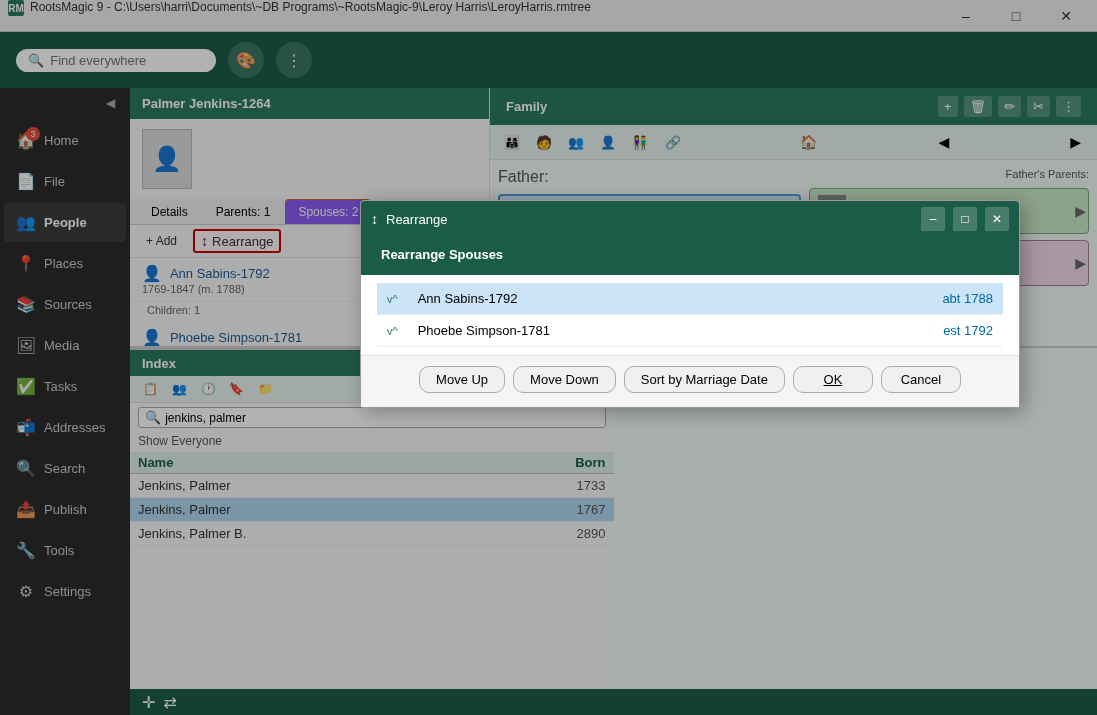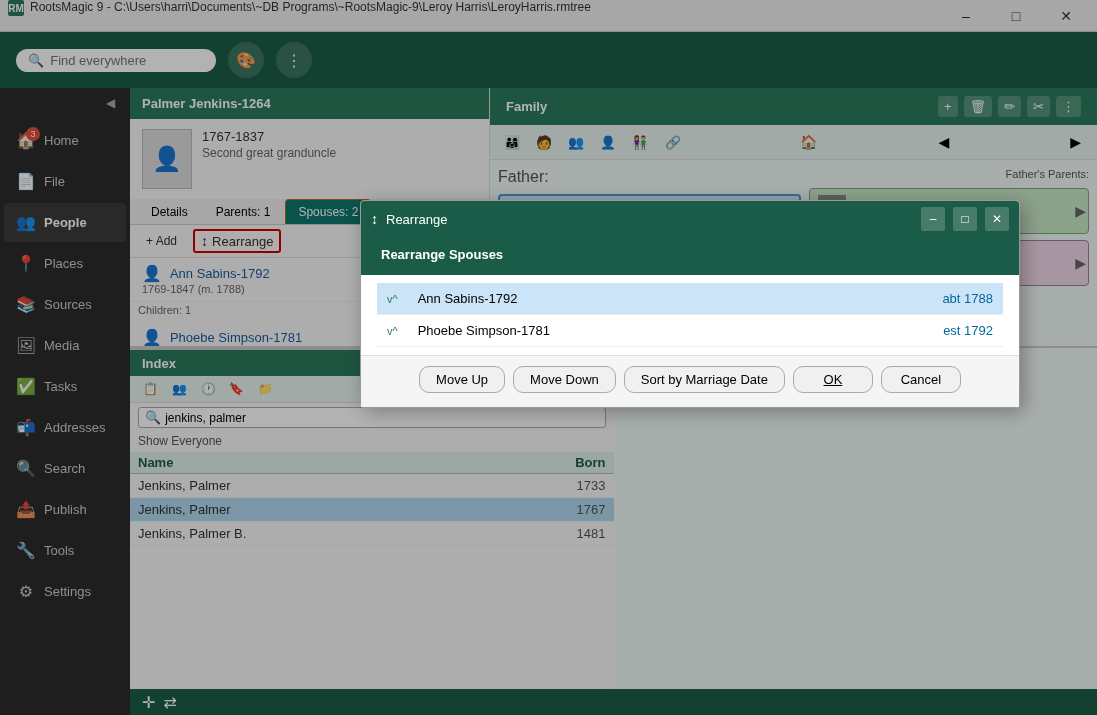--- a/index.html
+++ b/index.html
@@ -116,28 +116,28 @@
     }
     .person-info { display: flex; align-items: flex-start; padding: 10px 12px; gap: 10px; }
     .person-avatar { width: 50px; height: 60px; background: #ddd; border: 1px solid #bbb; display: flex; align-items: center; justify-content: center; font-size: 24px; color: #888; flex-shrink: 0; }
     .person-details-text { }
     .person-dates { font-size: 13px; color: #333; font-weight: 500; }
     .person-relation { font-size: 12px; color: #666; margin-top: 2px; }
 
     
     .tabs-row { display: flex; align-items: center; border-bottom: 1px solid #ccc; background: #f0f0f0; padding: 0 8px; gap: 2px; }
     .tab { padding: 5px 12px; cursor: pointer; border: 1px solid transparent; border-bottom: none; font-size: 12px; border-radius: 4px 4px 0 0; }
-    .tab.active { background: #0f766e; color: white; border-color: #c06820; }
+    .tab.active { background: #8b5cf6; color: white; border-color: #c06820; }
 
     
     .spouses-list { flex: 1; overflow-y: auto; }
     .spouse-item { padding: 6px 12px; border-bottom: 1px solid #eee; cursor: pointer; }
     .spouse-name { font-size: 13px; color: #1a5c99; }
     .spouse-dates { font-size: 11px; color: #666; }
-    .children-info { font-size: 11px; color: #666; padding: 2px 8px 6px; }
+    .children-info { font-size: 11px; color: #666; padding: 2px 17px 6px; }
 
     
     .action-row { display: flex; align-items: center; padding: 4px 8px; gap: 8px; border-bottom: 1px solid #ddd; background: #f8f8f8; }
     .action-btn { display: flex; align-items: center; gap: 4px; padding: 3px 8px; background: transparent; border: none; cursor: pointer; font-size: 12px; color: #333; }
     .rearrange-btn { border: 2px solid #cc0000 !important; border-radius: 3px; padding: 2px 6px; background: #fff8f8; }
 
     
     .right-panel { flex: 1; background: #f0f9f6; overflow: hidden; display: flex; flex-direction: column; }
     .family-header { background: #2a7a5c; color: white; padding: 8px 16px; font-size: 15px; font-weight: 600; display: flex; align-items: center; justify-content: space-between; }
     .family-toolbar { display: flex; align-items: center; padding: 6px 8px; gap: 4px; border-bottom: 1px solid #ddd; background: #e8f4f0; }
@@ -304,24 +304,20 @@
     <div class="content-area">
 
       <div class="person-panel">
 
         <div class="left-panel">
           <div class="person-header">
             <span>Palmer Jenkins-1264</span>
           </div>
           <div class="person-info">
             <div class="person-avatar">👤</div>
-            <div class="person-details-text">
-              <div class="person-dates">1767-1837</div>
-              <div class="person-relation">Second great granduncle</div>
-            </div>
           </div>
           <div class="tabs-row">
             <div class="tab">Details</div>
             <div class="tab">Parents: 1</div>
             <div class="tab active">Spouses: 2</div>
           </div>
           <div class="action-row">
             <button class="action-btn">+ Add</button>
             <button class="action-btn rearrange-btn">
               <span style="font-size:14px;">↕</span>
@@ -435,21 +431,21 @@
             <div class="index-row">
               <span class="col-name">Jenkins, Palmer</span>
               <span class="col-born">1733</span>
             </div>
             <div class="index-row selected">
               <span class="col-name">Jenkins, Palmer</span>
               <span class="col-born">1767</span>
             </div>
             <div class="index-row">
               <span class="col-name">Jenkins, Palmer B.</span>
-              <span class="col-born">1481</span>
+              <span class="col-born">2890</span>
             </div>
           </div>
         </div>
 
         <div style="flex:1;background:#f0f9f6;"></div>
       </div>
 
       <div class="status-bar">
         <button class="status-btn">✛</button>
         <button class="status-btn">⇄</button>

